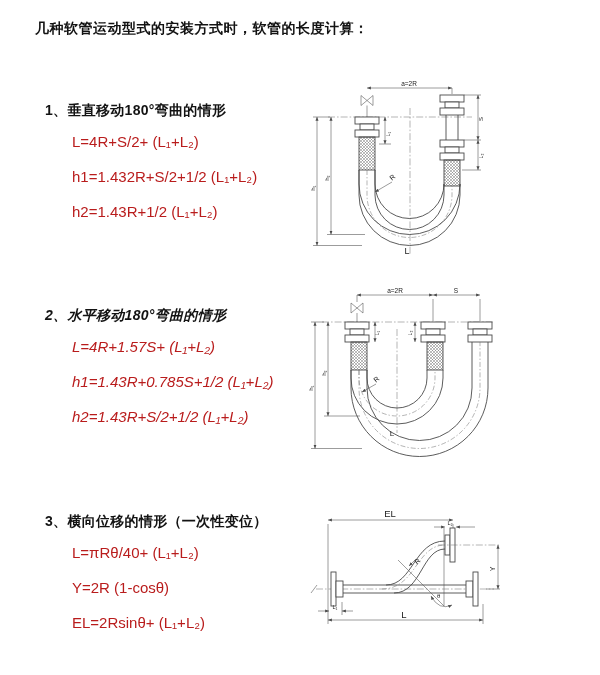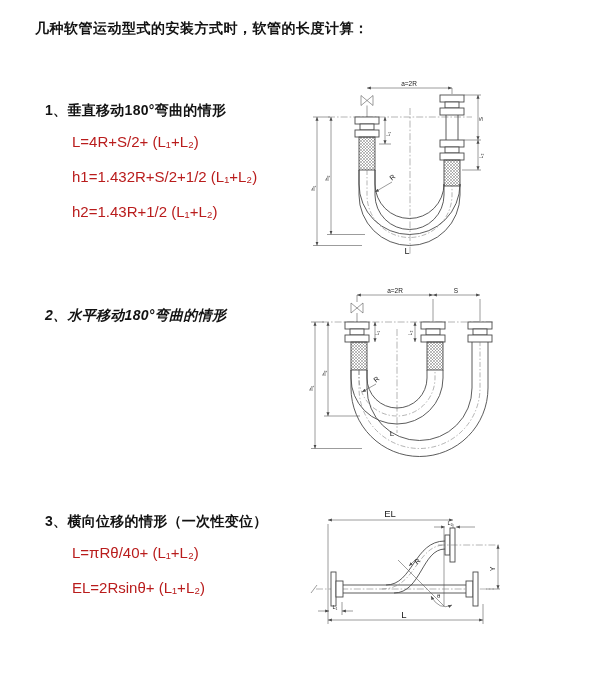--- a/index.html
+++ b/index.html
@@ -40,26 +40,32 @@
   <div class="sec-heading">1、垂直移动180°弯曲的情形</div>
   <div class="formulas">
     <div class="formula">L=4R+S/2+ (L₁+L₂)</div>
     <div class="formula">h1=1.432R+S/2+1/2 (L₁+L₂)</div>
     <div class="formula">h2=1.43R+1/2 (L₁+L₂)</div>
   </div>
 </div>
 
 <div class="sec sec2">
   <div class="sec-heading">2、水平移动180°弯曲的情形</div>
+  <div class="formulas">
+    <div class="formula">L=4R+1.57S+ (L₁+L₂)</div>
+    <div class="formula">h1=1.43R+0.785S+1/2 (L₁+L₂)</div>
+    <div class="formula">h2=1.43R+S/2+1/2 (L₁+L₂)</div>
+  </div>
 </div>
 
 <div class="sec sec3">
   <div class="sec-heading">3、横向位移的情形（一次性变位）</div>
   <div class="formulas">
     <div class="formula">L=πRθ/40+ (L₁+L₂)</div>
+    <div class="formula">Y=2R (1-cosθ)</div>
     <div class="formula">EL=2Rsinθ+ (L₁+L₂)</div>
   </div>
 </div>
 
 <svg class="diag diag1" viewBox="0 0 180 190">
   <defs>
     <marker id="arr1" viewBox="0 0 8 8" refX="7" refY="4" markerWidth="8" markerHeight="8" orient="auto-start-reverse">
       <path d="M0,1.2 L7,4 L0,6.8 Z" fill="#4a4a4a"></path>
     </marker>
     <pattern id="hatch1" width="3" height="3" patternUnits="userSpaceOnUse">

